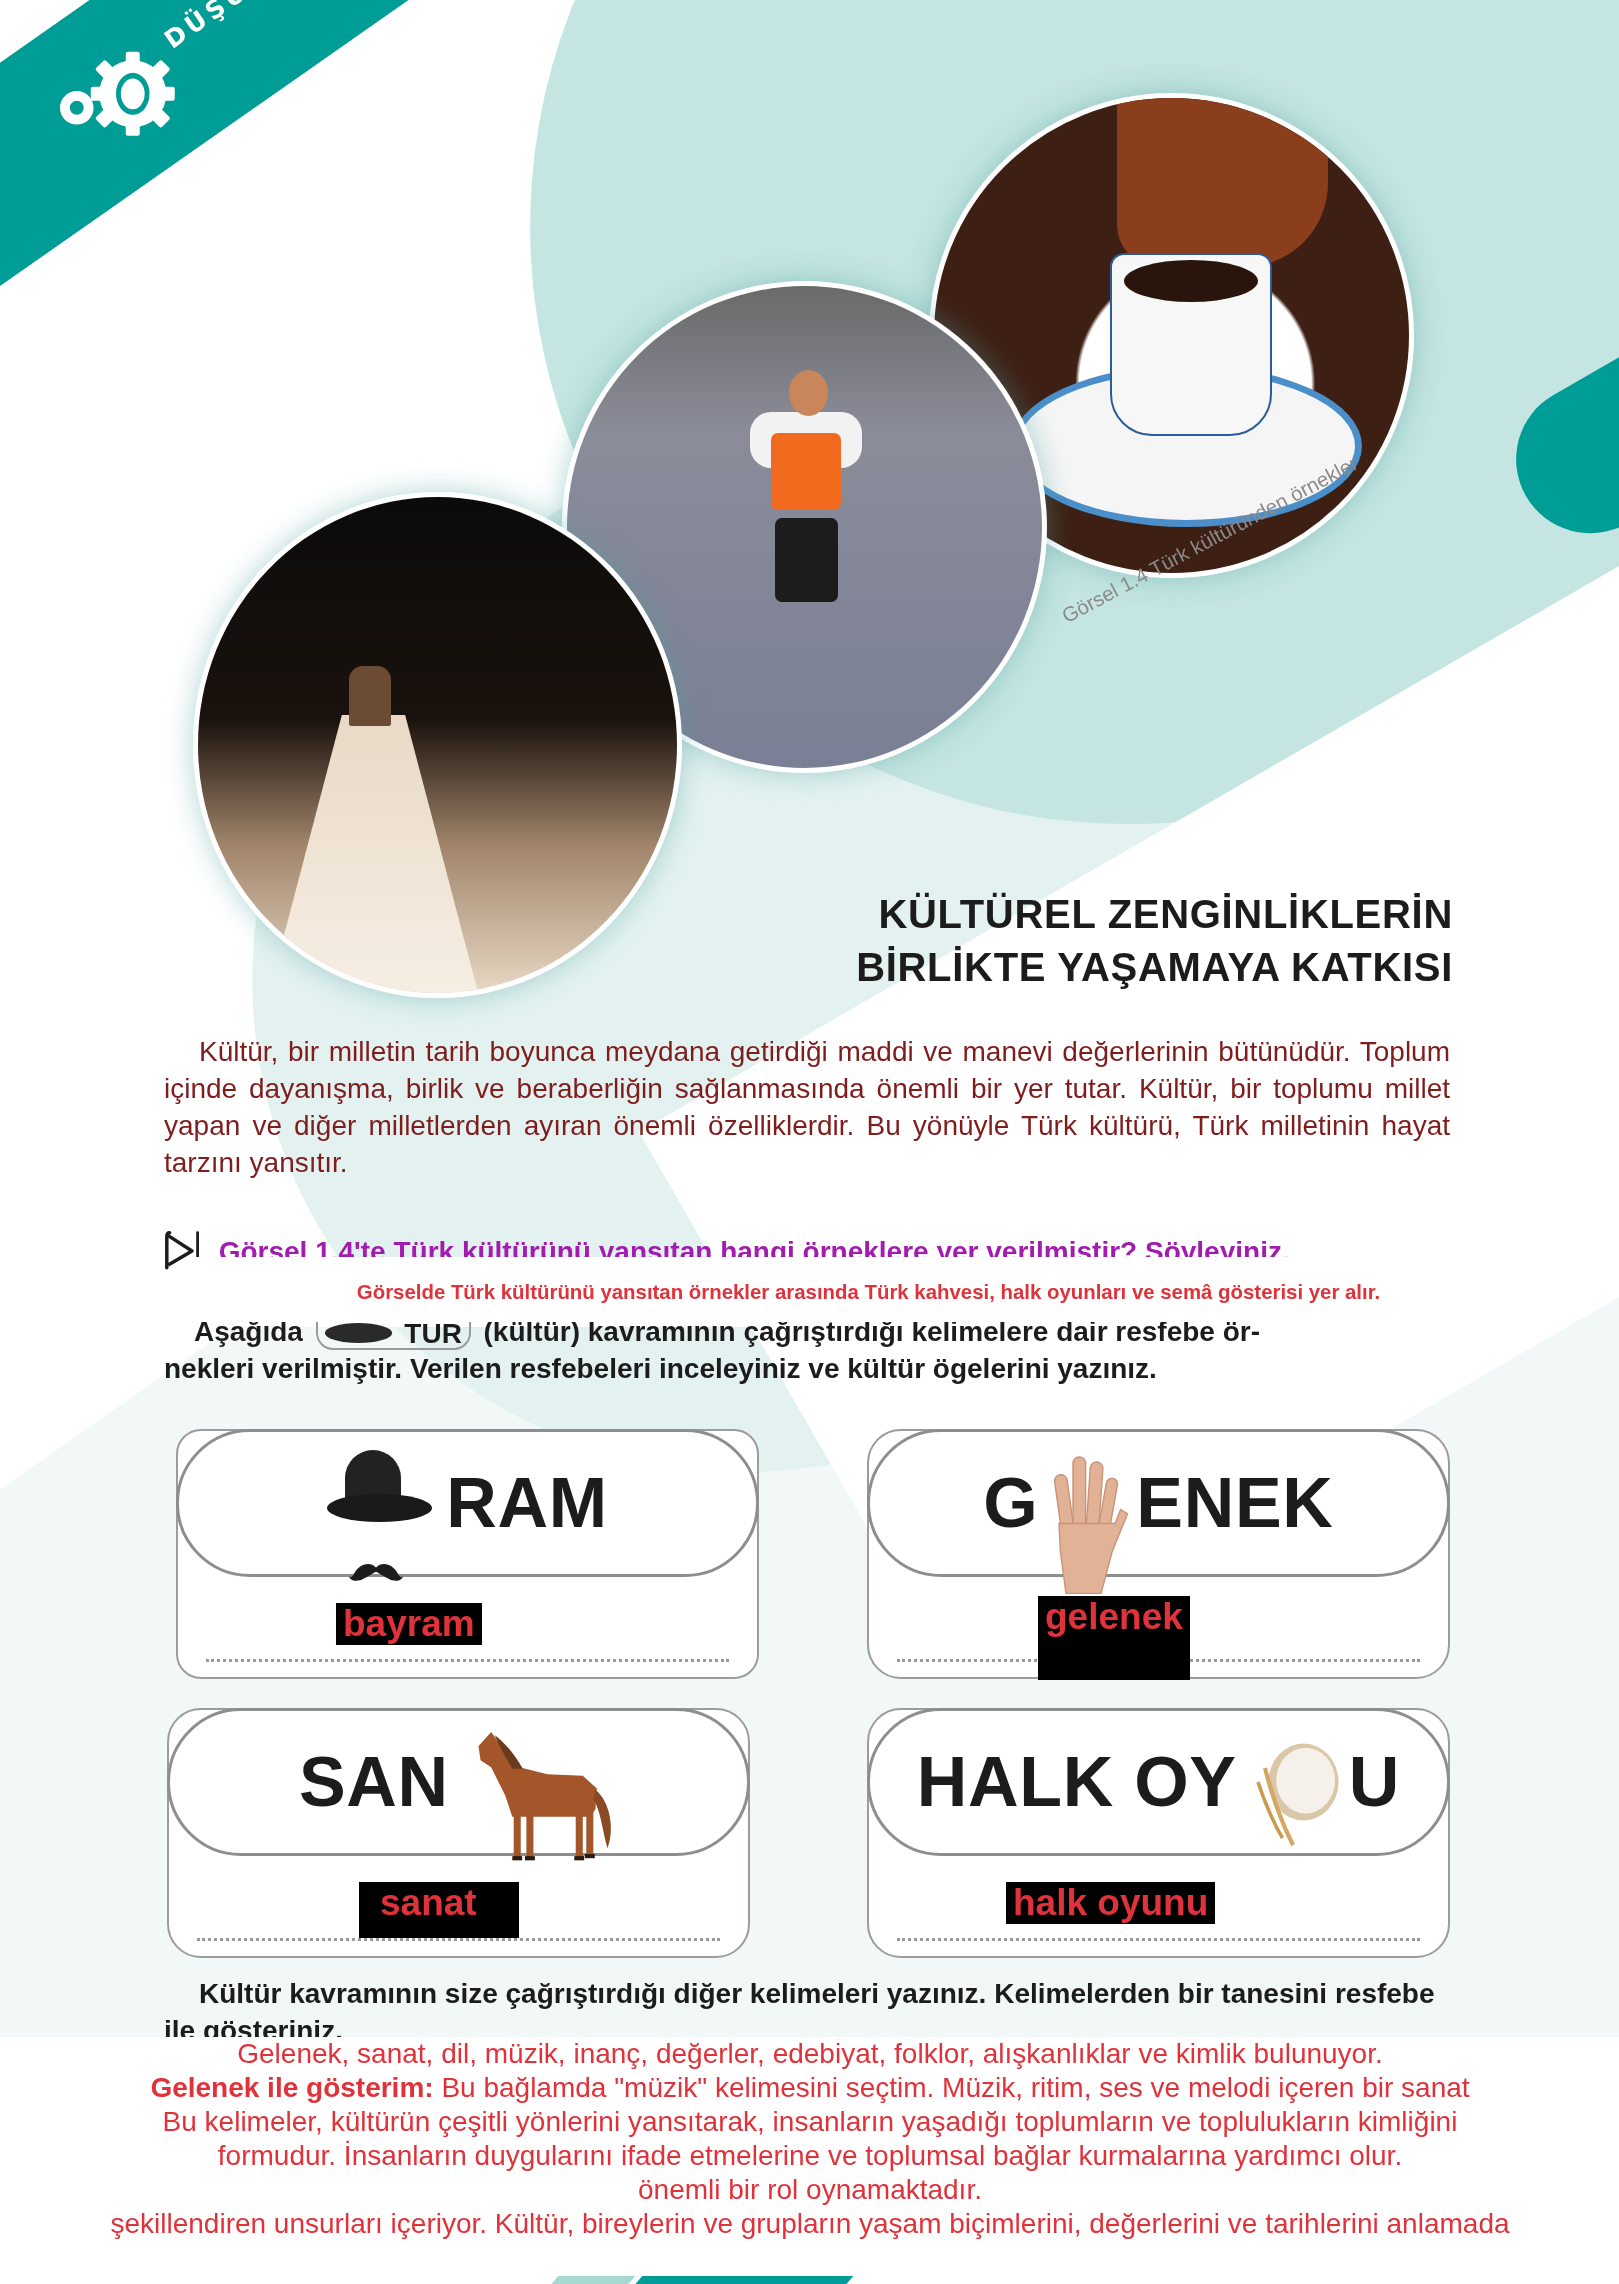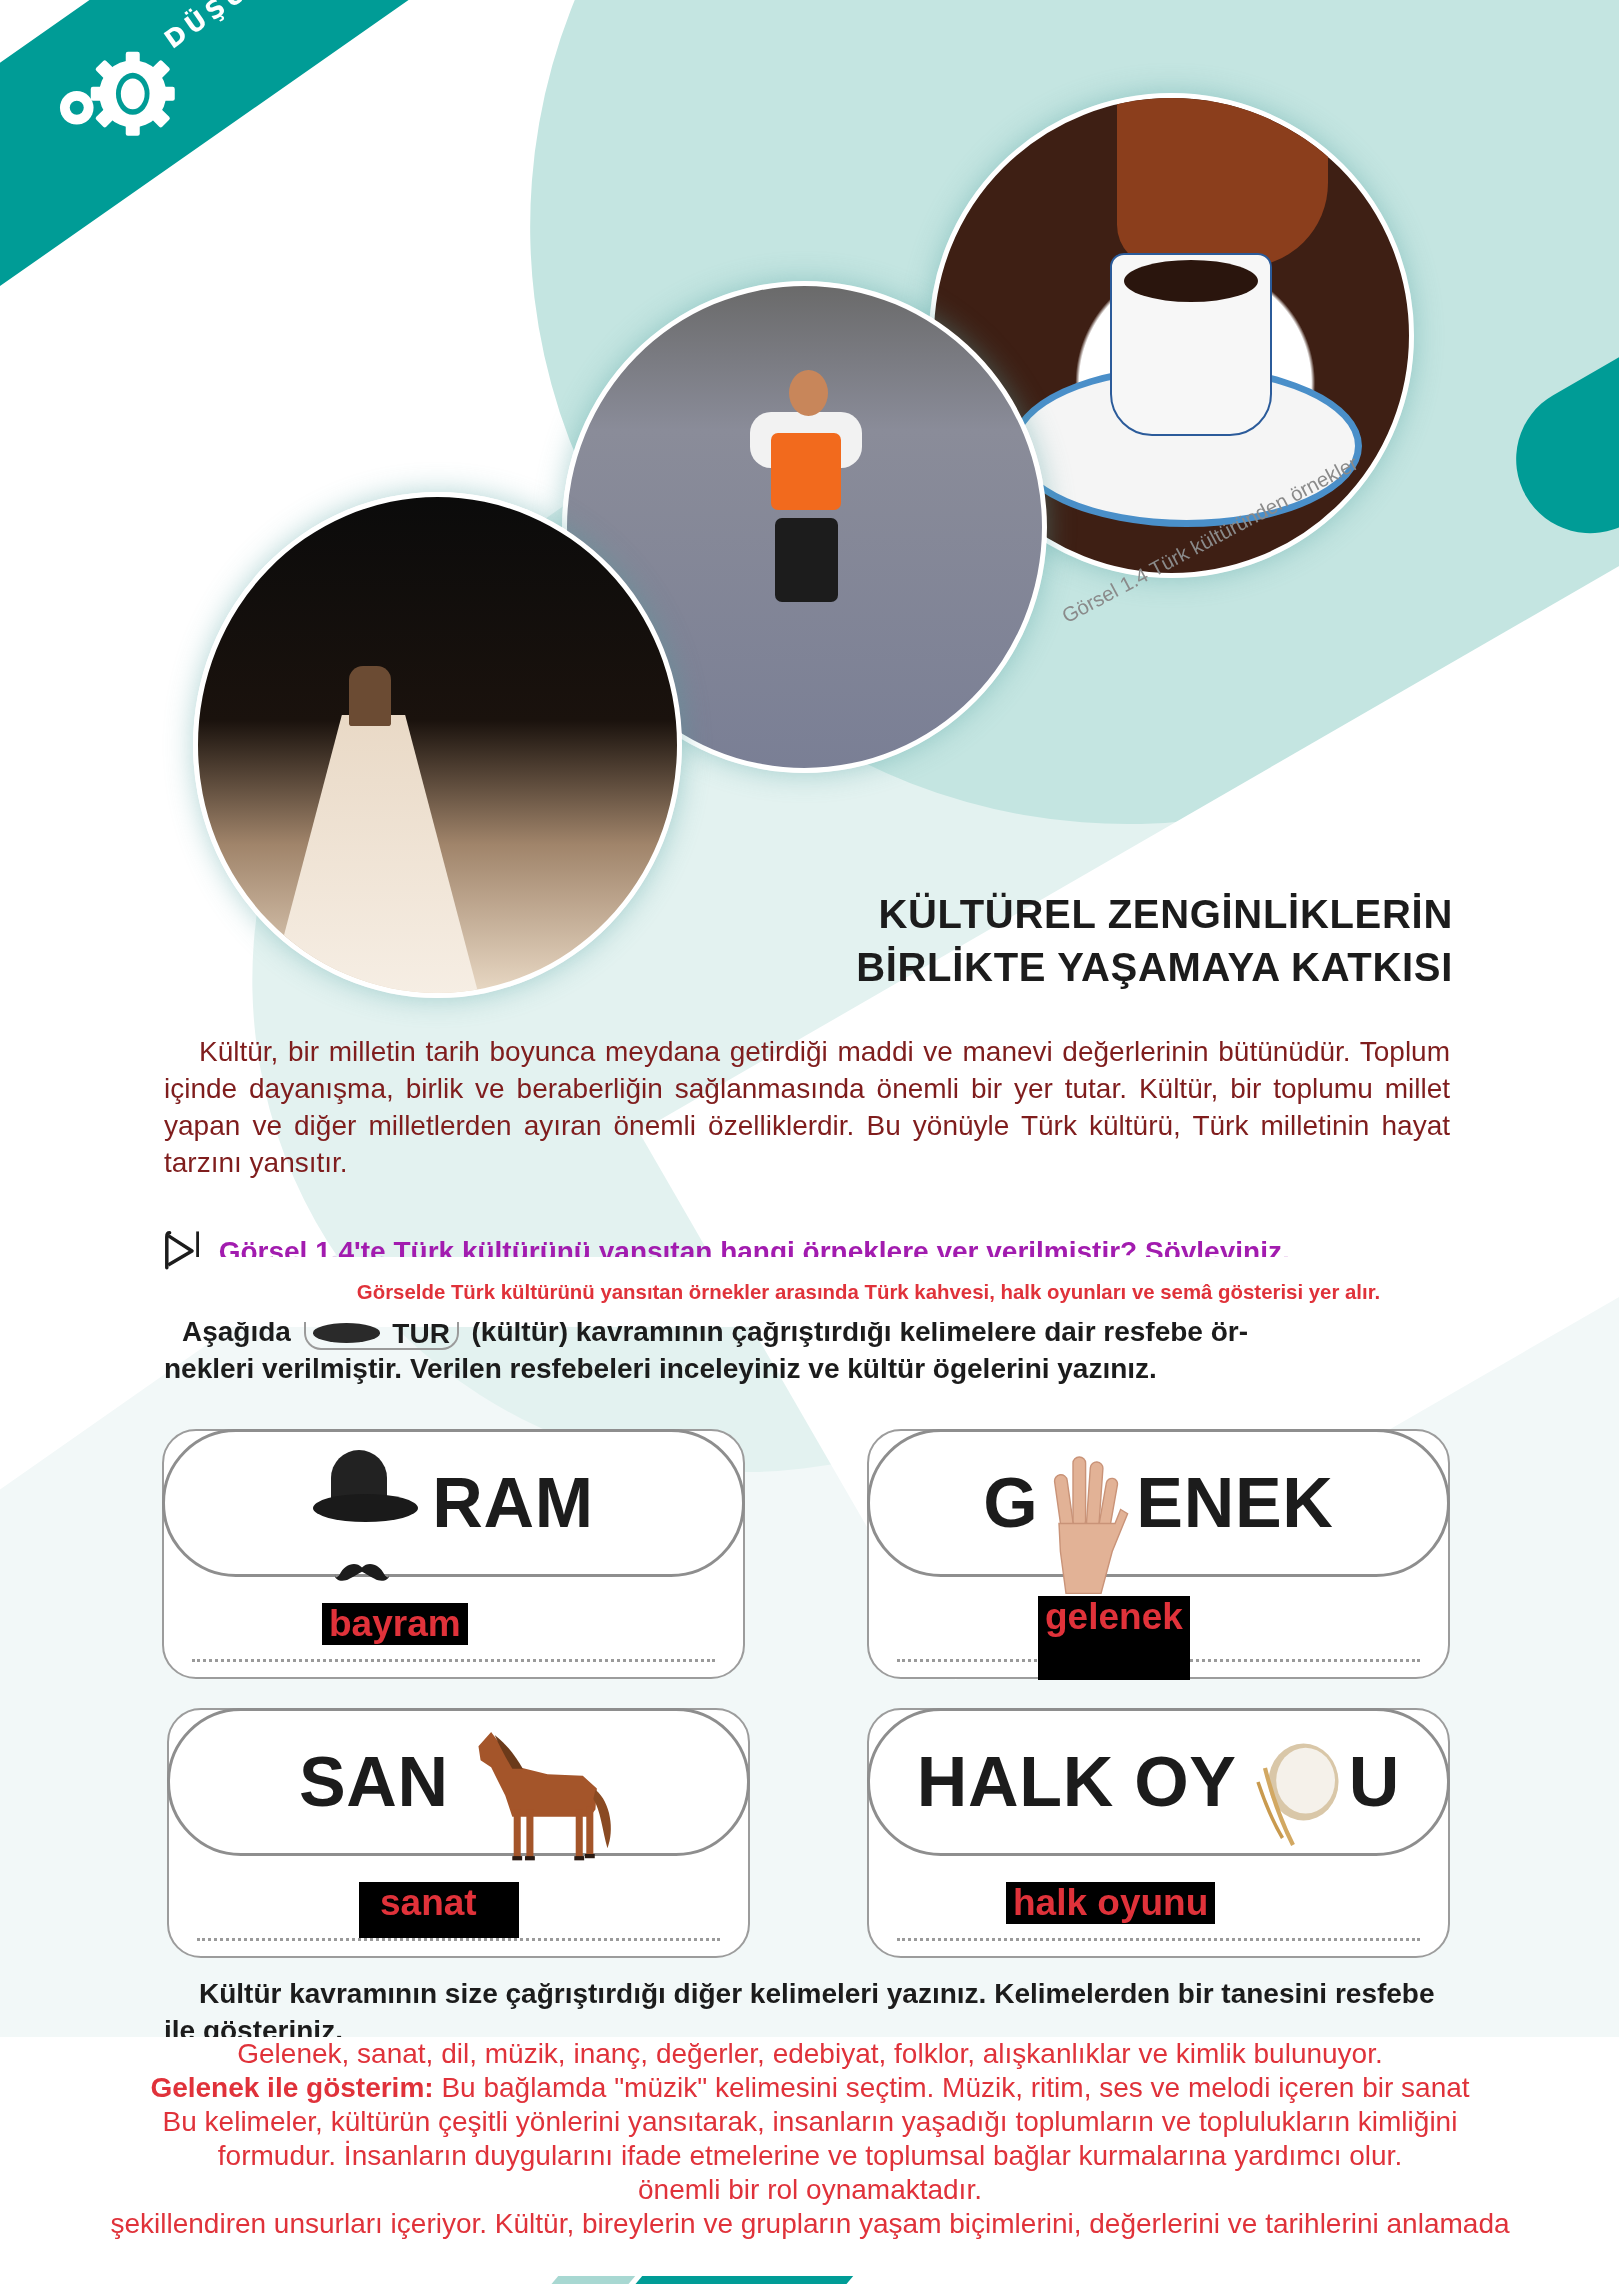--- a/index.html
+++ b/index.html
@@ -126,21 +126,21 @@
   .rebus-word { font-weight: bold; font-size: 70px; color: #1c1c1c; letter-spacing: 0.7px; }
   .card-answer {
     position: absolute; top: 172px; font-size: 37px; color: #e0323a;
     background: #000000; padding: 0 7px; font-weight: bold;
   }
   .dots {
     position: absolute; top: 228px; left: 28px; right: 28px;
     border-bottom: 3.5px dotted #9a9a9a; height: 0;
   }
 
-  .card-1 { left: 162px; top: 1429px; }
+  .card-1 { left: 176px; top: 1429px; border-radius: 25px; }
   .card-2 { left: 867px; top: 1429px; }
   .card-3 { left: 167px; top: 1708px; }
   .card-4 { left: 867px; top: 1708px; }
 
   .hat { position: relative; width: 105px; height: 105px; margin-right: 14px; }
   .hat-crown { position: absolute; left: 17.6px; top: 0; width: 56px; height: 56px; background: #222; border-radius: 28px 28px 4.2px 4.2px; }
   .hat-brim { position: absolute; left: 0; top: 44px; width: 105px; height: 28px; background: #1a1a1a; border-radius: 50%; }
   .mustache { position: absolute; left: 21px; top: 112px; width: 56px; height: 21px; }
 
   .hand { width: 84px; height: 141px; margin: 0 7px; position: relative; top: 21px; }
@@ -233,21 +233,21 @@
     <path d="M6 12 L40 34 L6 54" stroke="#1c1c1c" stroke-width="5" fill="none" stroke-linejoin="round"></path>
     <line x1="48" y1="6" x2="48" y2="46" stroke="#1c1c1c" stroke-width="4"></line>
   </svg>
   <div class="q1-text">Görsel 1.4'te Türk kültürünü yansıtan hangi örneklere yer verilmiştir? Söyleyiniz.</div>
 </div>
 
 <div class="answer1">Görselde Türk kültürünü yansıtan örnekler arasında Türk kahvesi, halk oyunları ve semâ gösterisi yer alır.</div>
 
 <div class="instr">
   <div class="instr-top">
-    <span style="margin-left:18px">Aşağıda</span>
+    <span style="margin-left:30px">Aşağıda</span>
     <span class="turk-chip">
       <span class="chip-blob"></span>
       <span>TÜR</span>
     </span>
     <span>(kültür) kavramının çağrıştırdığı kelimelere dair resfebe ör-</span>
   </div>
   <div>nekleri verilmiştir. Verilen resfebeleri inceleyiniz ve kültür ögelerini yazınız.</div>
 </div>
 
 <div class="card card-1">

